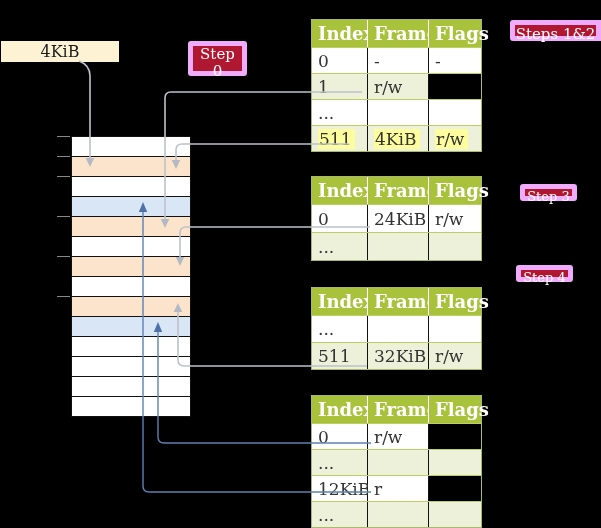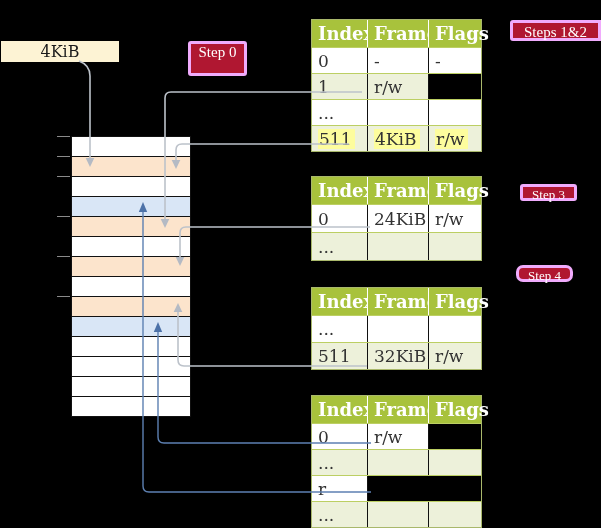--- a/index.html
+++ b/index.html
@@ -4,26 +4,26 @@
 <style>
   html,body{margin:0;padding:0;background:#000;}
   .canvas{position:relative;width:601px;height:528px;background:#000;overflow:hidden;
           font-family:"DejaVu Serif","Liberation Serif",serif;}
 
   
   .psbox{position:absolute;left:1px;top:41px;width:118px;height:21px;background:#fdf3d4;
          color:#1a1a1a;font-size:16px;line-height:21px;text-align:center;}
 
   
-  .badge{position:absolute;background:#b01731;border:3px solid #f0abfc;border-radius:3px;
-         color:#fff;text-align:center;box-sizing:border-box;font-family:Liberation Serif, serif;}
+  .badge{position:absolute;background:#b01731;border:5px solid #f0abfc;border-radius:3px;
+         color:#fff;text-align:center;box-sizing:border-box;}
   .badge.b0{left:188px;top:41px;width:59px;height:35px;font-size:15px;line-height:17px;}
   .badge.b12{left:510px;top:20px;width:91px;height:21px;font-size:15px;line-height:19px;border-top-right-radius:0;border-bottom-right-radius:0;}
   .badge.b3{left:520px;top:158px;width:57px;height:17px;font-size:13px;line-height:15px;margin-top:26px;}
-  .badge.b4{left:516px;top:265px;width:57px;height:17px;font-size:13px;line-height:15px;border-radius:7px;}
+  .badge.b4{left:516px;top:265px;width:57px;height:17px;font-size:13px;line-height:15px;}
 
   
   .memtable{position:absolute;left:71px;top:136px;width:118px;border:1px solid #111;}
   .mrow{height:19px;border-bottom:1px solid #111;}
   .mrow:last-child{border-bottom:none;}
   .mrow.white{background:#ffffff;}
   .mrow.peach{background:#fce4cc;}
   .mrow.blue{background:#d9e6f6;}
   .tick{position:absolute;left:57px;width:13px;height:1px;background:#8a8a8a;}
 
@@ -193,20 +193,23 @@
       </div>
       <div class="trow body alt">
         <div class="cell">
           <span>...</span>
         </div>
         <div class="cell"></div>
         <div class="cell"></div>
       </div>
       <div class="trow body">
         <div class="cell">
+          <span>12KiB</span>
+        </div>
+        <div class="cell">
           <span>r</span>
         </div>
       </div>
       <div class="trow body alt">
         <div class="cell">
           <span>...</span>
         </div>
         <div class="cell"></div>
         <div class="cell"></div>
       </div>

